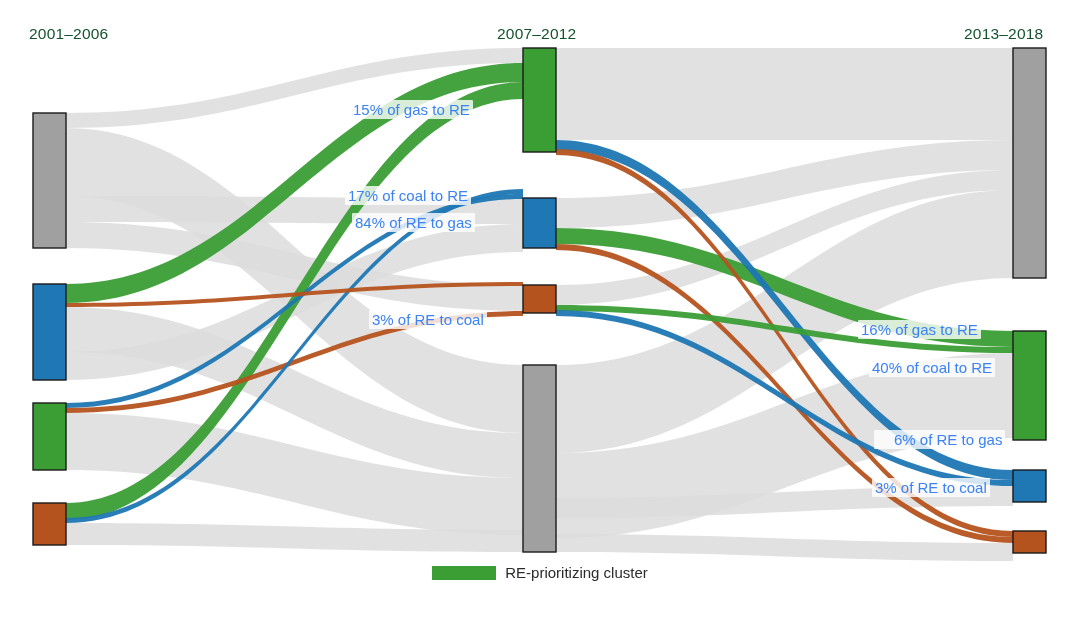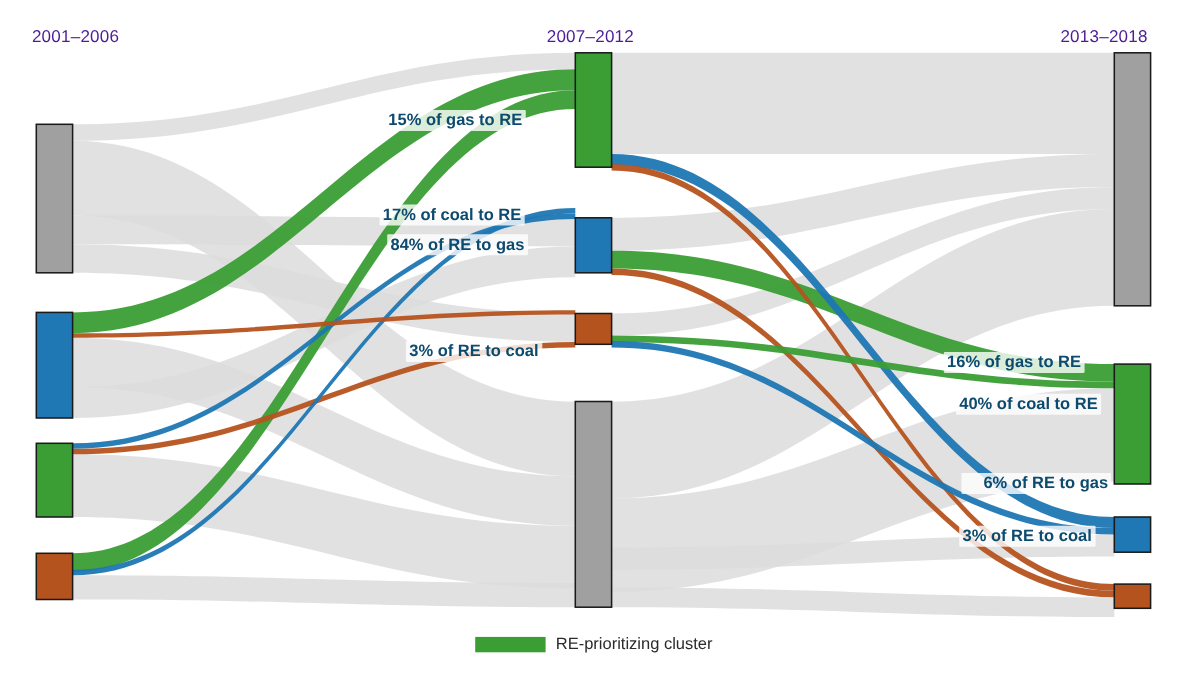--- a/index.html
+++ b/index.html
@@ -18,44 +18,43 @@
   #sankey-svg {
     position: absolute;
     left: 0;
     top: 0;
     width: 1080px;
     height: 622px;
   }
   .col-header {
     position: absolute;
     font-size: 15.5px;
-    color: #4c1d95;
+    color: #14532d;
     letter-spacing: 0.2px;
     white-space: nowrap;
     text-align: right;
   }
   .flow-label {
     position: absolute;
     font-size: 15px;
-    color: #0c4a6e;
+    color: #3b82f6;
     white-space: nowrap;
     background: rgba(255,255,255,0.80);
     padding: 1px 3px;
     border-radius: 1px;
-    font-weight: bold;
   }
   #legend {
     position: absolute;
     left: 0;
     top: 564px;
     width: 1080px;
     height: 30px;
     display: flex;
     flex-direction: row;
-    align-items: flex-end;
+    align-items: flex-start;
     justify-content: center;
     gap: 34px;
   }
   .legend-item {
     display: flex;
     flex-direction: row;
     align-items: center;
     gap: 9px;
   }
   .legend-swatch {

